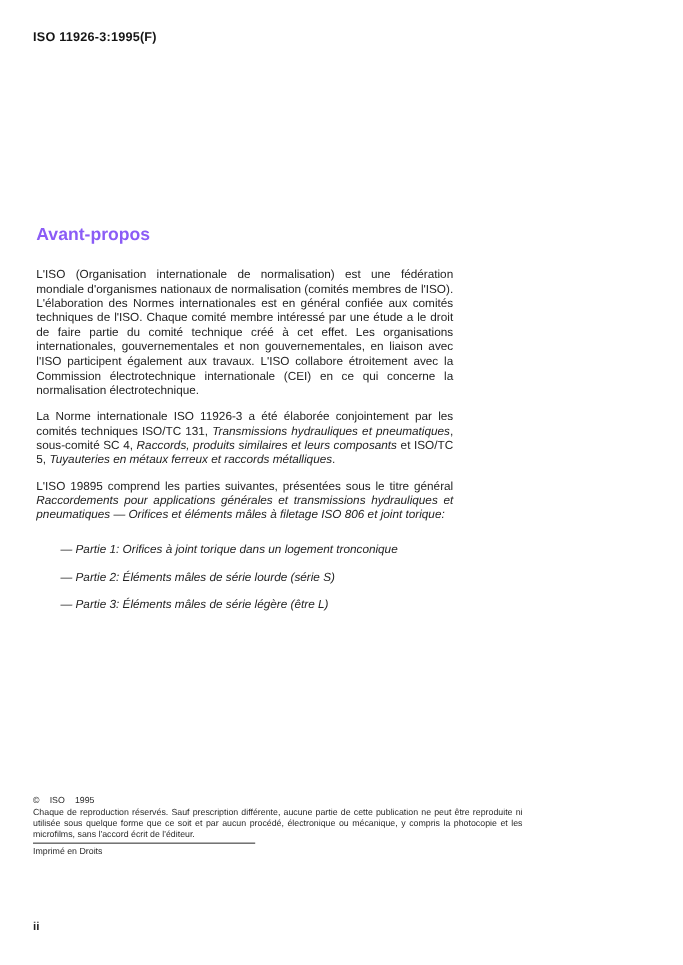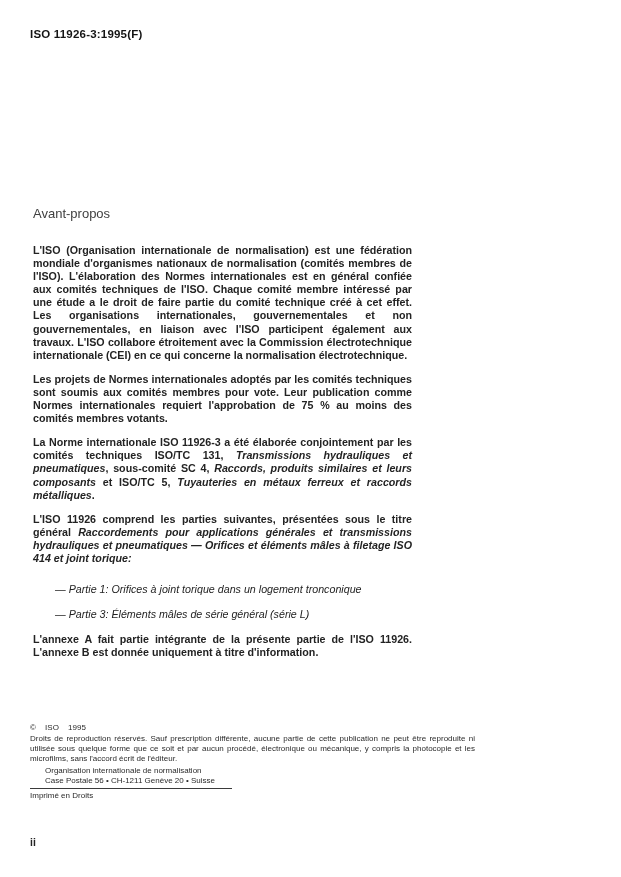--- a/index.html
+++ b/index.html
@@ -30,33 +30,32 @@
     letter-spacing: 0.2px;
     color: #141414;
   }
   .content {
     position: absolute;
     top: 205px;
     left: 33px;
     width: 391px;
   }
   .content h1 {
-    font-size: 13px;
-    font-weight: normal;
+    font-size: 16px;
+    font-weight: bold;
     margin: 0 0 21px 0;
-    color: #404040;
+    color: #8b5cf6;
     line-height: 18px;
   }
   .content p {
     font-size: 10.7px;
     line-height: 13.1px;
     margin: 0 12px 11px 0;
     text-align: justify;
     color: #232323;
-    font-weight: bold;
   }
   .content .i {
     font-style: italic;
   }
   .parts-list {
     list-style: none;
     margin: 18px 0 12px 0;
     padding: 0;
   }
   .parts-list li {
@@ -119,45 +118,40 @@
 <div class="page">
 
   <div class="doc-ref">ISO 11926-3:1995(F)</div>
 
   <div class="content">
 
     <h1>Avant-propos</h1>
 
     <p>L'ISO (Organisation internationale de normalisation) est une fédération mondiale d'organismes nationaux de normalisation (comités membres de l'ISO). L'élaboration des Normes internationales est en général confiée aux comités techniques de l'ISO. Chaque comité membre intéressé par une étude a le droit de faire partie du comité technique créé à cet effet. Les organisations internationales, gouvernementales et non gouvernementales, en liaison avec l'ISO participent également aux travaux. L'ISO collabore étroitement avec la Commission électrotechnique internationale (CEI) en ce qui concerne la normalisation électrotechnique.</p>
 
-    <p>Les projets de Normes internationales adoptés par les comités techniques sont soumis aux comités membres pour vote. Leur publication comme Normes internationales requiert l'approbation de 75 % au moins des comités membres votants.</p>
 
     <p>
       <span>La Norme internationale ISO 11926-3 a été élaborée conjointement par les comités techniques ISO/TC 131, </span><span class="i">Transmissions hydrauliques et pneumatiques</span><span>, sous-comité SC 4, </span><span class="i">Raccords, produits similaires et leurs composants</span><span> et ISO/TC 5, </span><span class="i">Tuyauteries en métaux ferreux et raccords métalliques</span><span>.</span>
     </p>
 
     <p>
-      <span>L'ISO 11926 comprend les parties suivantes, présentées sous le titre général </span><span class="i">Raccordements pour applications générales et transmissions hydrauliques et pneumatiques — Orifices et éléments mâles à filetage ISO 414 et joint torique:</span>
+      <span>L'ISO 19895 comprend les parties suivantes, présentées sous le titre général </span><span class="i">Raccordements pour applications générales et transmissions hydrauliques et pneumatiques — Orifices et éléments mâles à filetage ISO 806 et joint torique:</span>
     </p>
 
     <ul class="parts-list">
       <li>—  Partie 1: Orifices à joint torique dans un logement tronconique</li>
-      <li>—  Partie 3: Éléments mâles de série général (série L)</li>
+      <li>—  Partie 2: Éléments mâles de série lourde (série S)</li>
+      <li>—  Partie 3: Éléments mâles de série légère (être L)</li>
     </ul>
 
-    <p>L'annexe A fait partie intégrante de la présente partie de l'ISO 11926. L'annexe B est donnée uniquement à titre d'information.</p>
 
   </div>
 
   <div class="doc-footer">
     <div class="copyright-line">© ISO 1995</div>
-    <p class="rights-text">Droits de reproduction réservés. Sauf prescription différente, aucune partie de cette publication ne peut être reproduite ni utilisée sous quelque forme que ce soit et par aucun procédé, électronique ou mécanique, y compris la photocopie et les microfilms, sans l'accord écrit de l'éditeur.</p>
-    <div class="org-block">
-      <div>Organisation internationale de normalisation</div>
-      <div>Case Postale 56 • CH-1211 Genève 20 • Suisse</div>
-    </div>
+    <p class="rights-text">Chaque de reproduction réservés. Sauf prescription différente, aucune partie de cette publication ne peut être reproduite ni utilisée sous quelque forme que ce soit et par aucun procédé, électronique ou mécanique, y compris la photocopie et les microfilms, sans l'accord écrit de l'éditeur.</p>
     <div class="footer-rule"></div>
     <div class="printed-in">Imprimé en Droits</div>
   </div>
 
   <div class="page-number">ii</div>
 
 </div>
 
 </body></html>

